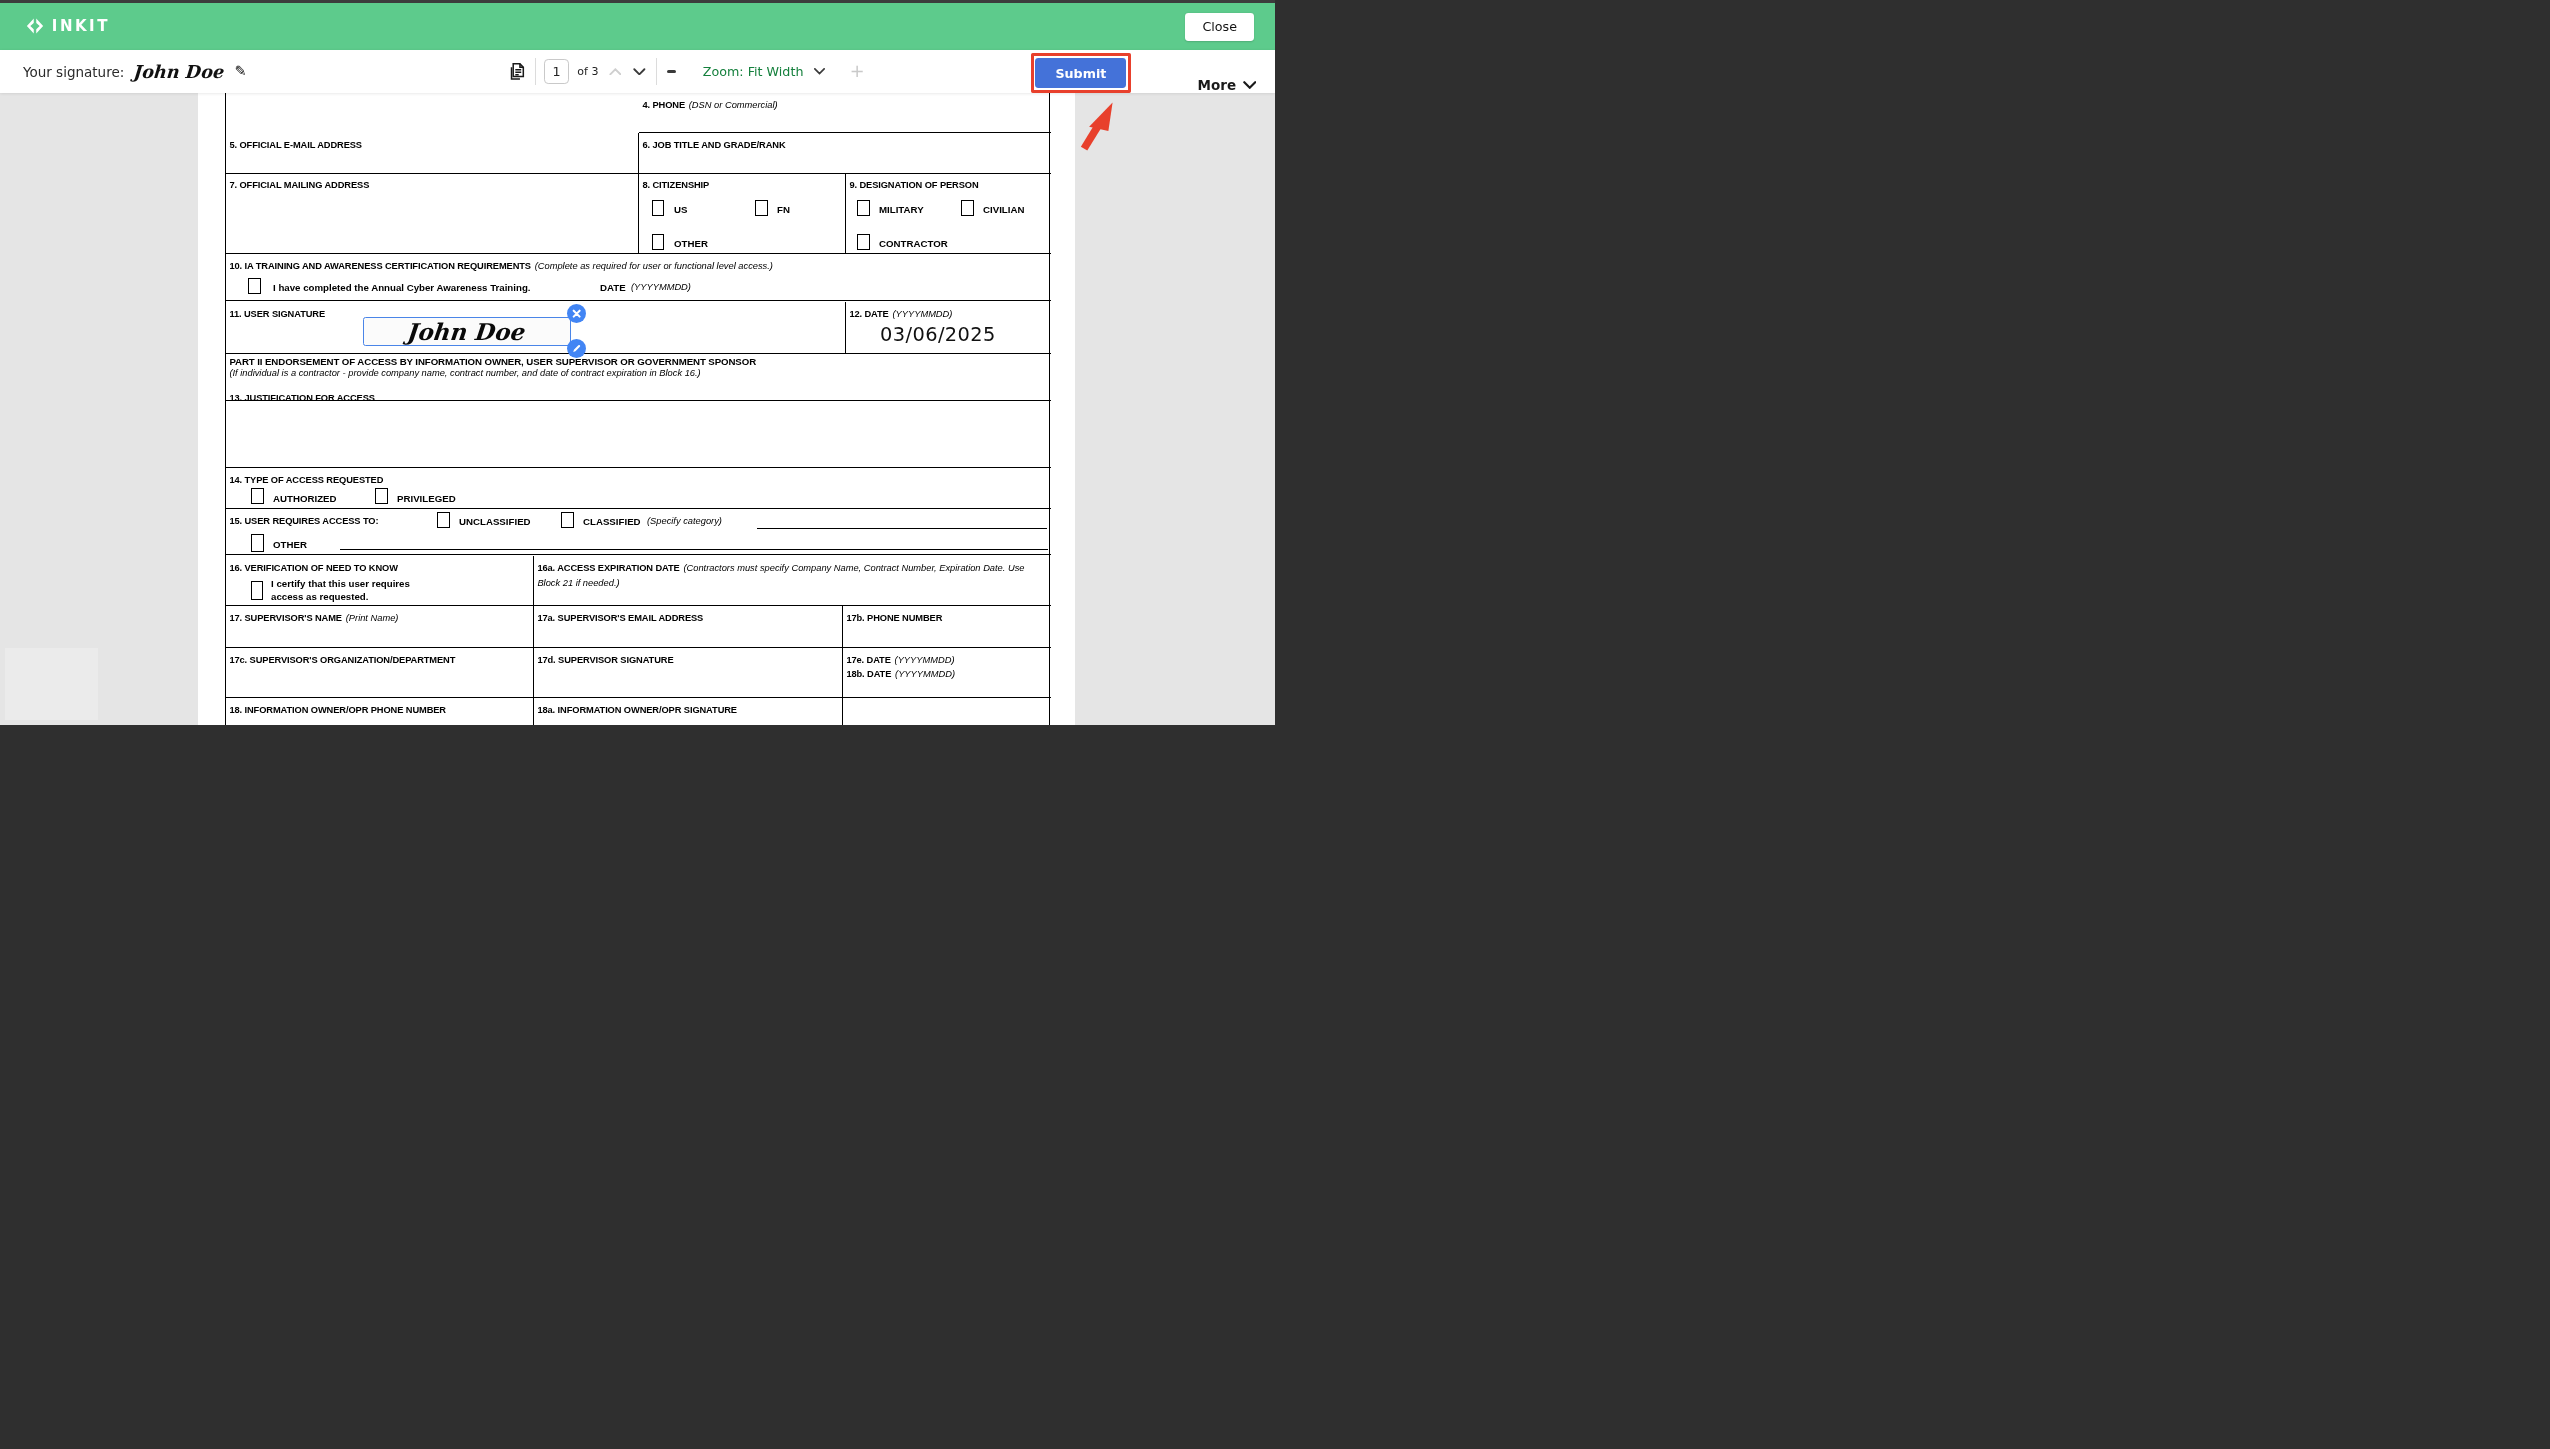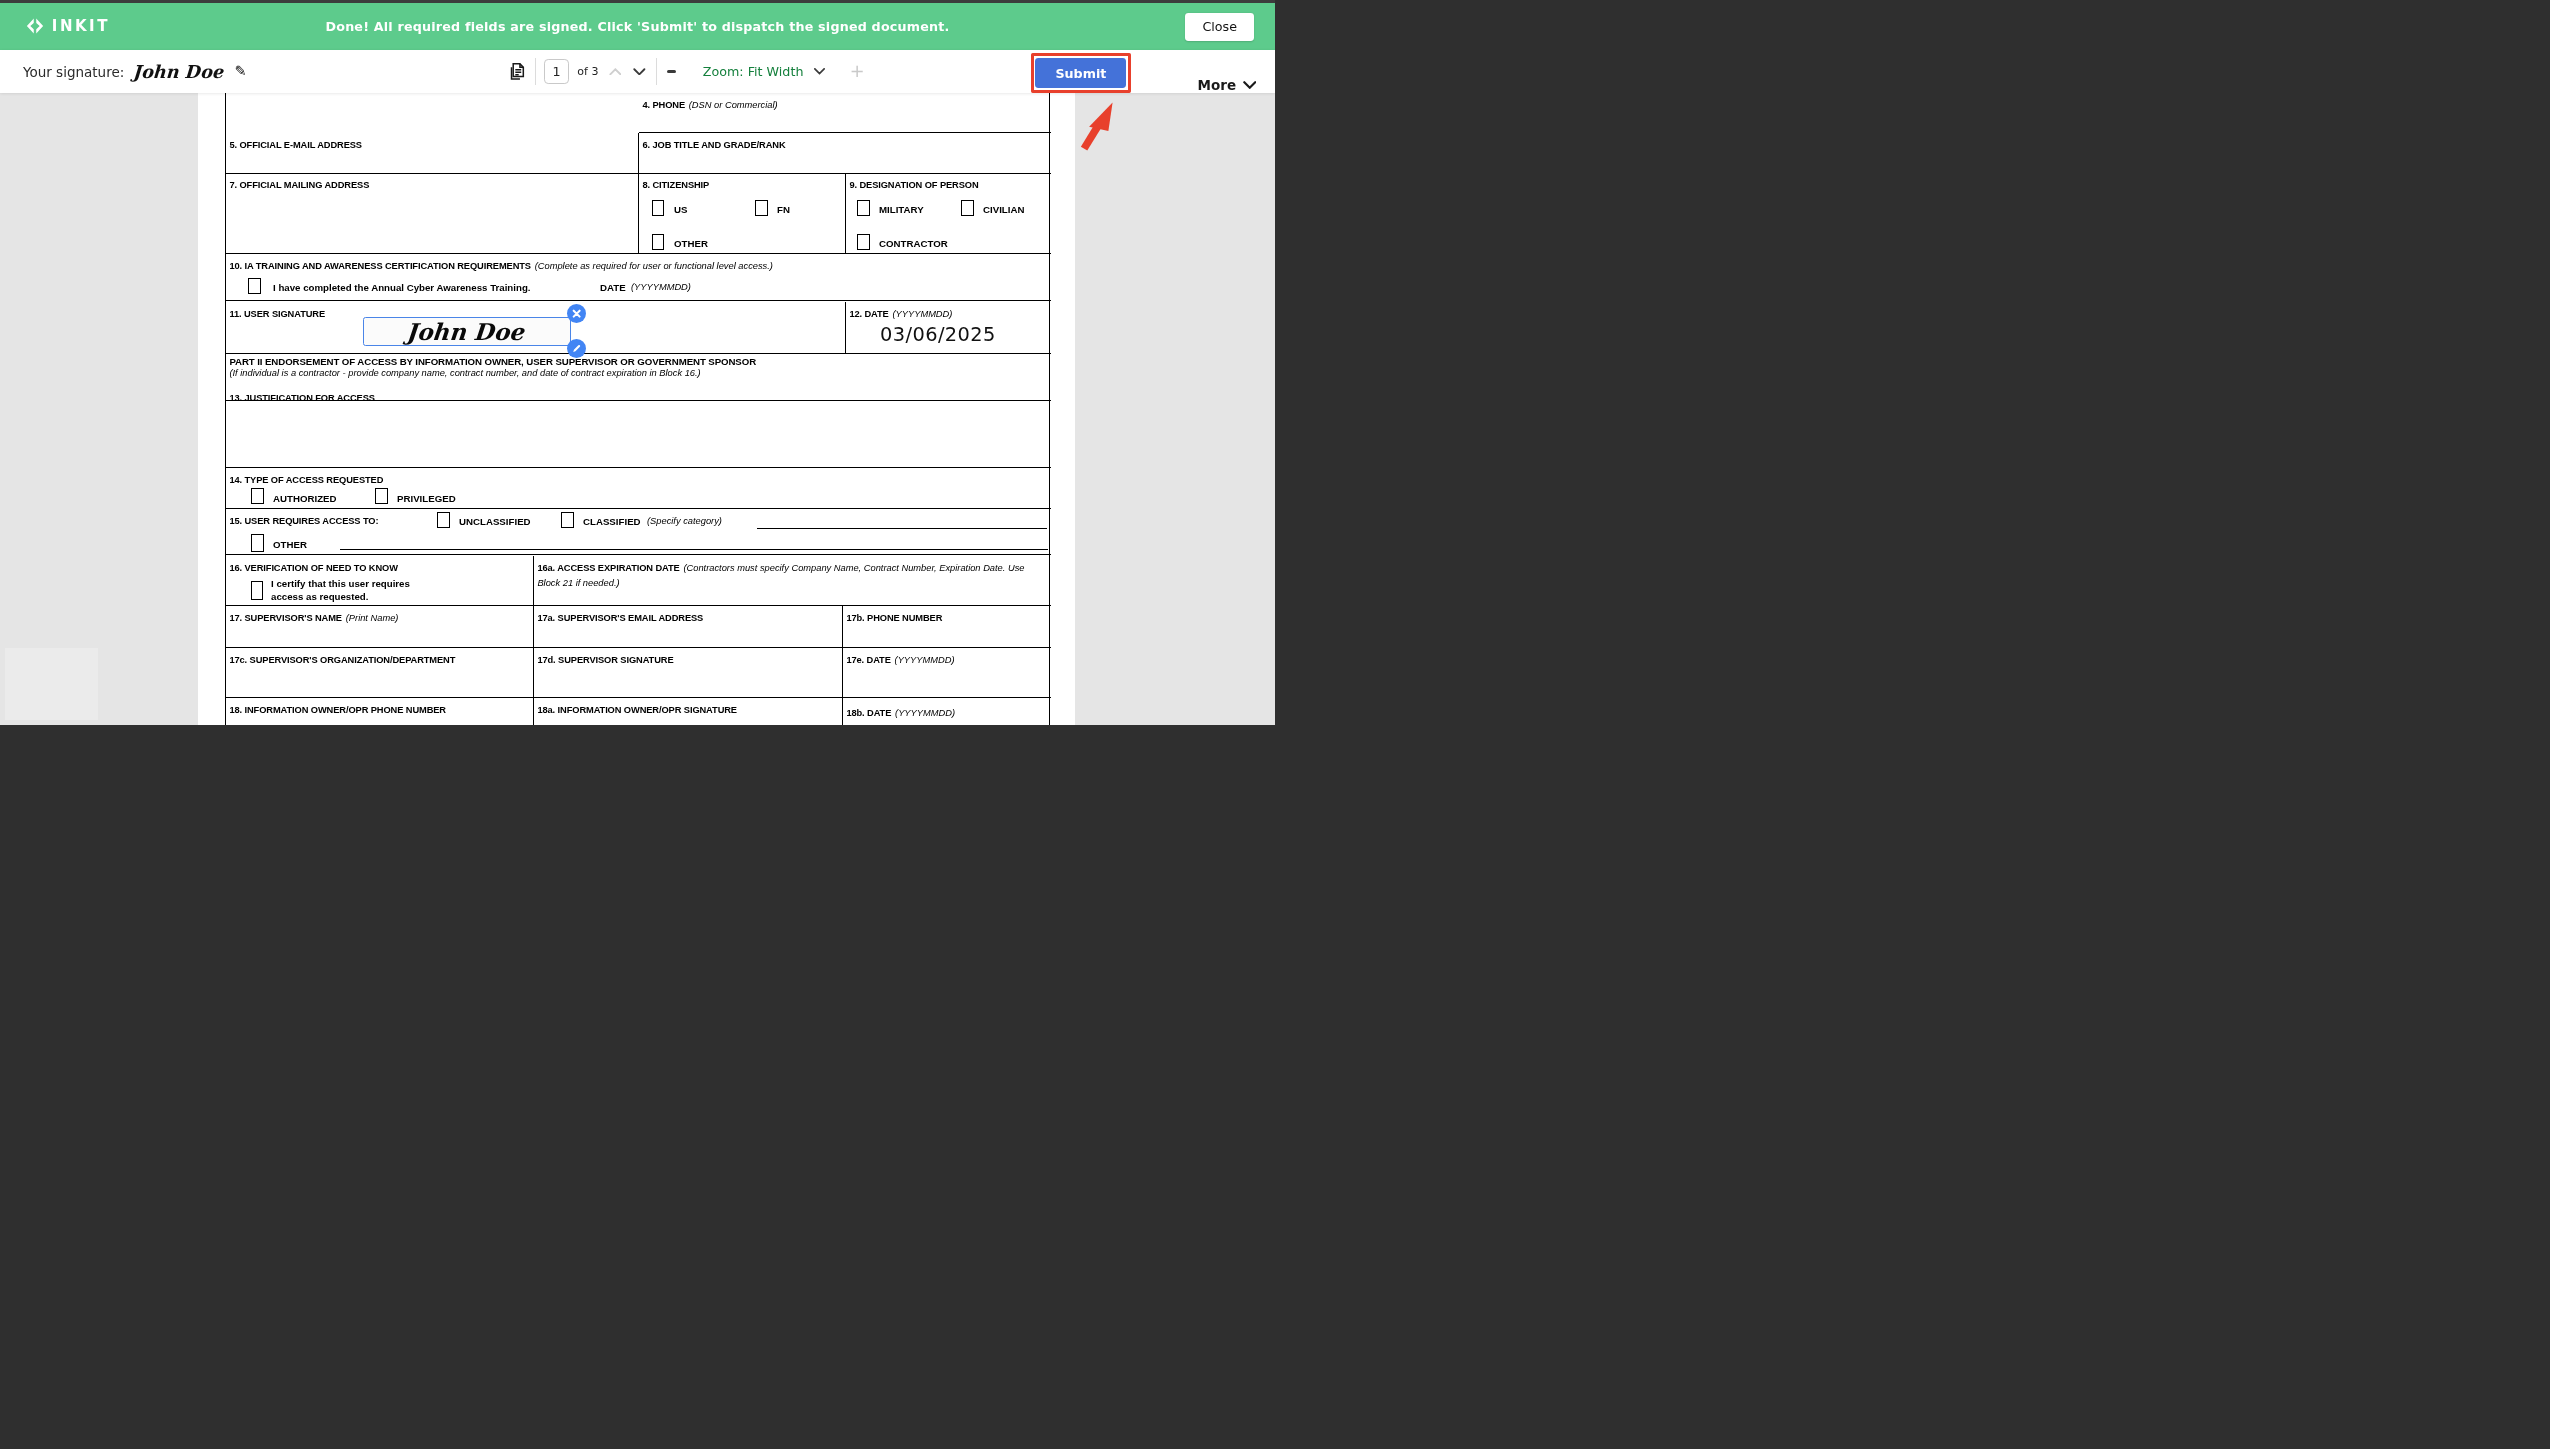--- a/index.html
+++ b/index.html
@@ -73,21 +73,20 @@
   <div class="top-strip"></div>
 
   <div class="banner">
     <div class="brand">
       <svg width="20" height="20" viewBox="0 0 32 32">
         <polygon points="3,16 14,4 14,11 8.5,16 14,21 14,28" fill="#fff"></polygon>
         <polygon points="29,16 18,4 18,11 23.5,16 18,21 18,28" fill="#fff"></polygon>
       </svg>
       <span class="brand-name">INKIT</span>
     </div>
-    <div class="banner-msg">Done! All required fields are signed. Click 'Submit' to dispatch the signed document.</div>
     <button class="close-btn">Close</button>
   </div>
 
   <div class="toolbar">
     <div class="sig-group">
       <span class="sig-label">Your signature:</span>
       <span class="sig-name">John Doe</span>
       <span class="pencil">✎</span>
     </div>
 
@@ -280,20 +279,20 @@
       <span class="flabel">17e. DATE</span>
       <span class="fhint"> (YYYYMMDD)</span>
     </div>
 
     <div class="cell vr" style="left:0;top:605px;width:308px;height:27px;border-bottom:none">
       <span class="flabel">18. INFORMATION OWNER/OPR PHONE NUMBER</span>
     </div>
     <div class="cell vr" style="left:308px;top:605px;width:309px;height:27px;border-bottom:none">
       <span class="flabel">18a. INFORMATION OWNER/OPR SIGNATURE</span>
     </div>
-    <div class="cell" style="left:617px;top:608px;width:208px;height:27px;border-bottom:none">
+    <div class="cell" style="left:617px;top:569px;width:208px;height:27px;border-bottom:none">
       <span class="flabel">18b. DATE</span>
       <span class="fhint"> (YYYYMMDD)</span>
     </div>
 
   </div>
 </div>
 
 
 </body></html>

